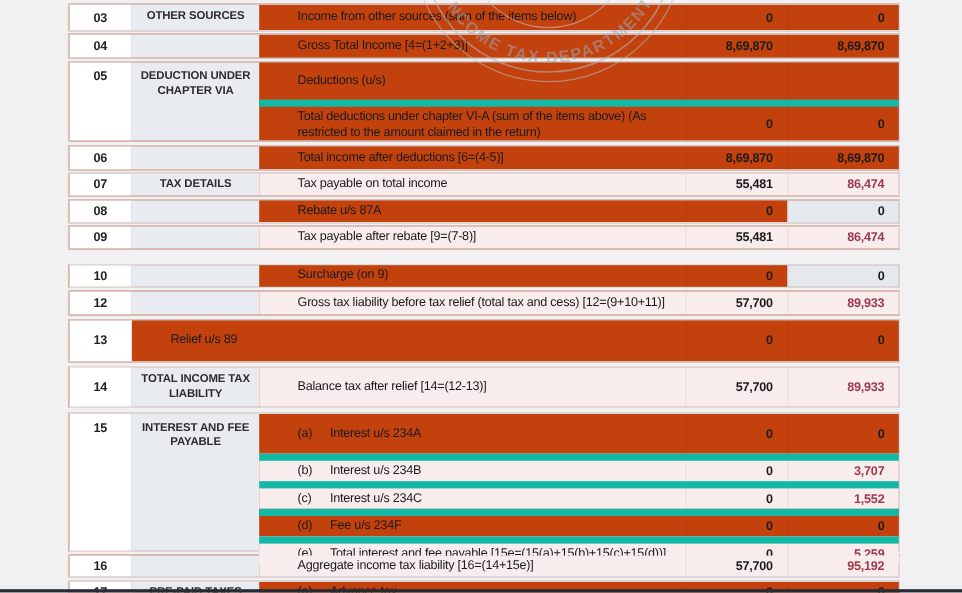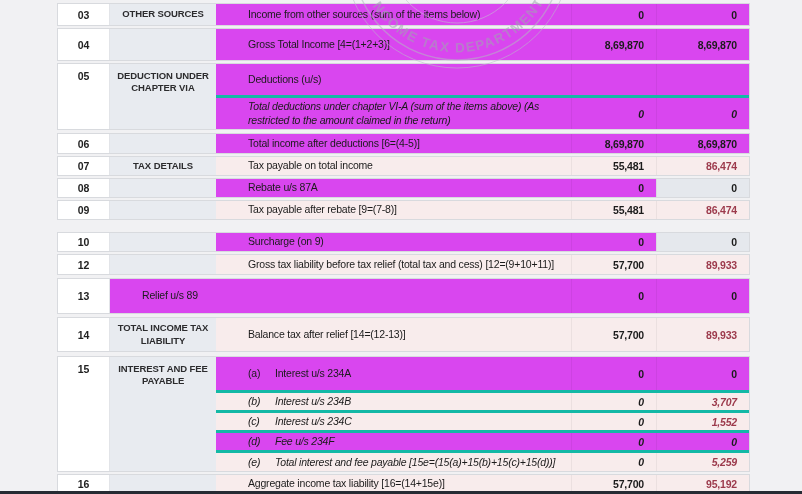--- a/index.html
+++ b/index.html
@@ -4,39 +4,39 @@
 <style>
   html,body{margin:0;padding:0;}
   .screen{
     position:relative;width:802px;height:494px;overflow:hidden;
     background:#f1f1f3;
     font-family:"Liberation Sans", sans-serif;
     -webkit-font-smoothing:antialiased;
   }
   .table{position:absolute;left:57px;top:3px;width:693px;}
   .row{
-    display:flex;background:#d946ef;border:1px solid #d8dade;
+    display:flex;background:#c2410c;border:1px solid #d8dade;
     box-sizing:border-box;
   }
   .cell{box-sizing:border-box;}
   .num{
     flex:0 0 52px;display:flex;align-items:center;justify-content:center;
     font-size:10.5px;font-weight:bold;color:#222;background:#fff;
     border-right:1px solid #e2e4e8;letter-spacing:-0.2px;
   }
   .cat{
     flex:0 0 106px;display:flex;align-items:center;justify-content:center;
     text-align:center;font-size:9.5px;font-weight:bold;color:#2c2c2e;
     background:#e8ebf0;padding:2px 0;line-height:1.3;letter-spacing:-0.1px;
   }
   .row.group .num{align-items:flex-start;padding-top:6px;}
   .row.group .cat{align-items:flex-start;padding-top:6px;}
   .body{flex:1 1 auto;display:flex;flex-direction:column;min-width:0;}
   .line{display:flex;align-items:center;flex:1 1 auto;box-sizing:border-box;padding-left:16px;}
-  .line + .line{border-top:3px solid #14b8a6;font-style:italic;}
+  .line + .line{border-top:6px solid #14b8a6;}
   .line.pink{background:#f8ecec;}
   .desc{
     flex:1 1 auto;min-width:0;padding:2px 8px 2px 16px;
     font-size:10.5px;color:#1b1b1b;letter-spacing:-0.2px;line-height:1.25;
     display:flex;align-items:center;
   }
   .letter{flex:0 0 27px;}
   .val{
     align-self:stretch;display:flex;align-items:center;justify-content:flex-end;
     padding-right:12px;font-size:10.5px;font-weight:bold;color:#1b1b1b;
@@ -68,21 +68,21 @@
       <div class="cell cat">OTHER SOURCES</div>
       <div class="body">
           <div class="line">
         <div class="desc">Income from other sources (sum of the items below)</div>
         <div class="val v1">0</div>
         <div class="val v2">0</div>
       </div>
         </div>
     </div>
 
-    <div class="row" style="height:33px;margin-bottom:2px">
+    <div class="row" style="height:21px;margin-bottom:2px">
       <div class="cell num">04</div>
       <div class="cell cat"></div>
       <div class="body">
           <div class="line">
         <div class="desc">Gross Total Income [4=(1+2+3)]</div>
         <div class="val v1">8,69,870</div>
         <div class="val v2">8,69,870</div>
       </div>
         </div>
     </div>

